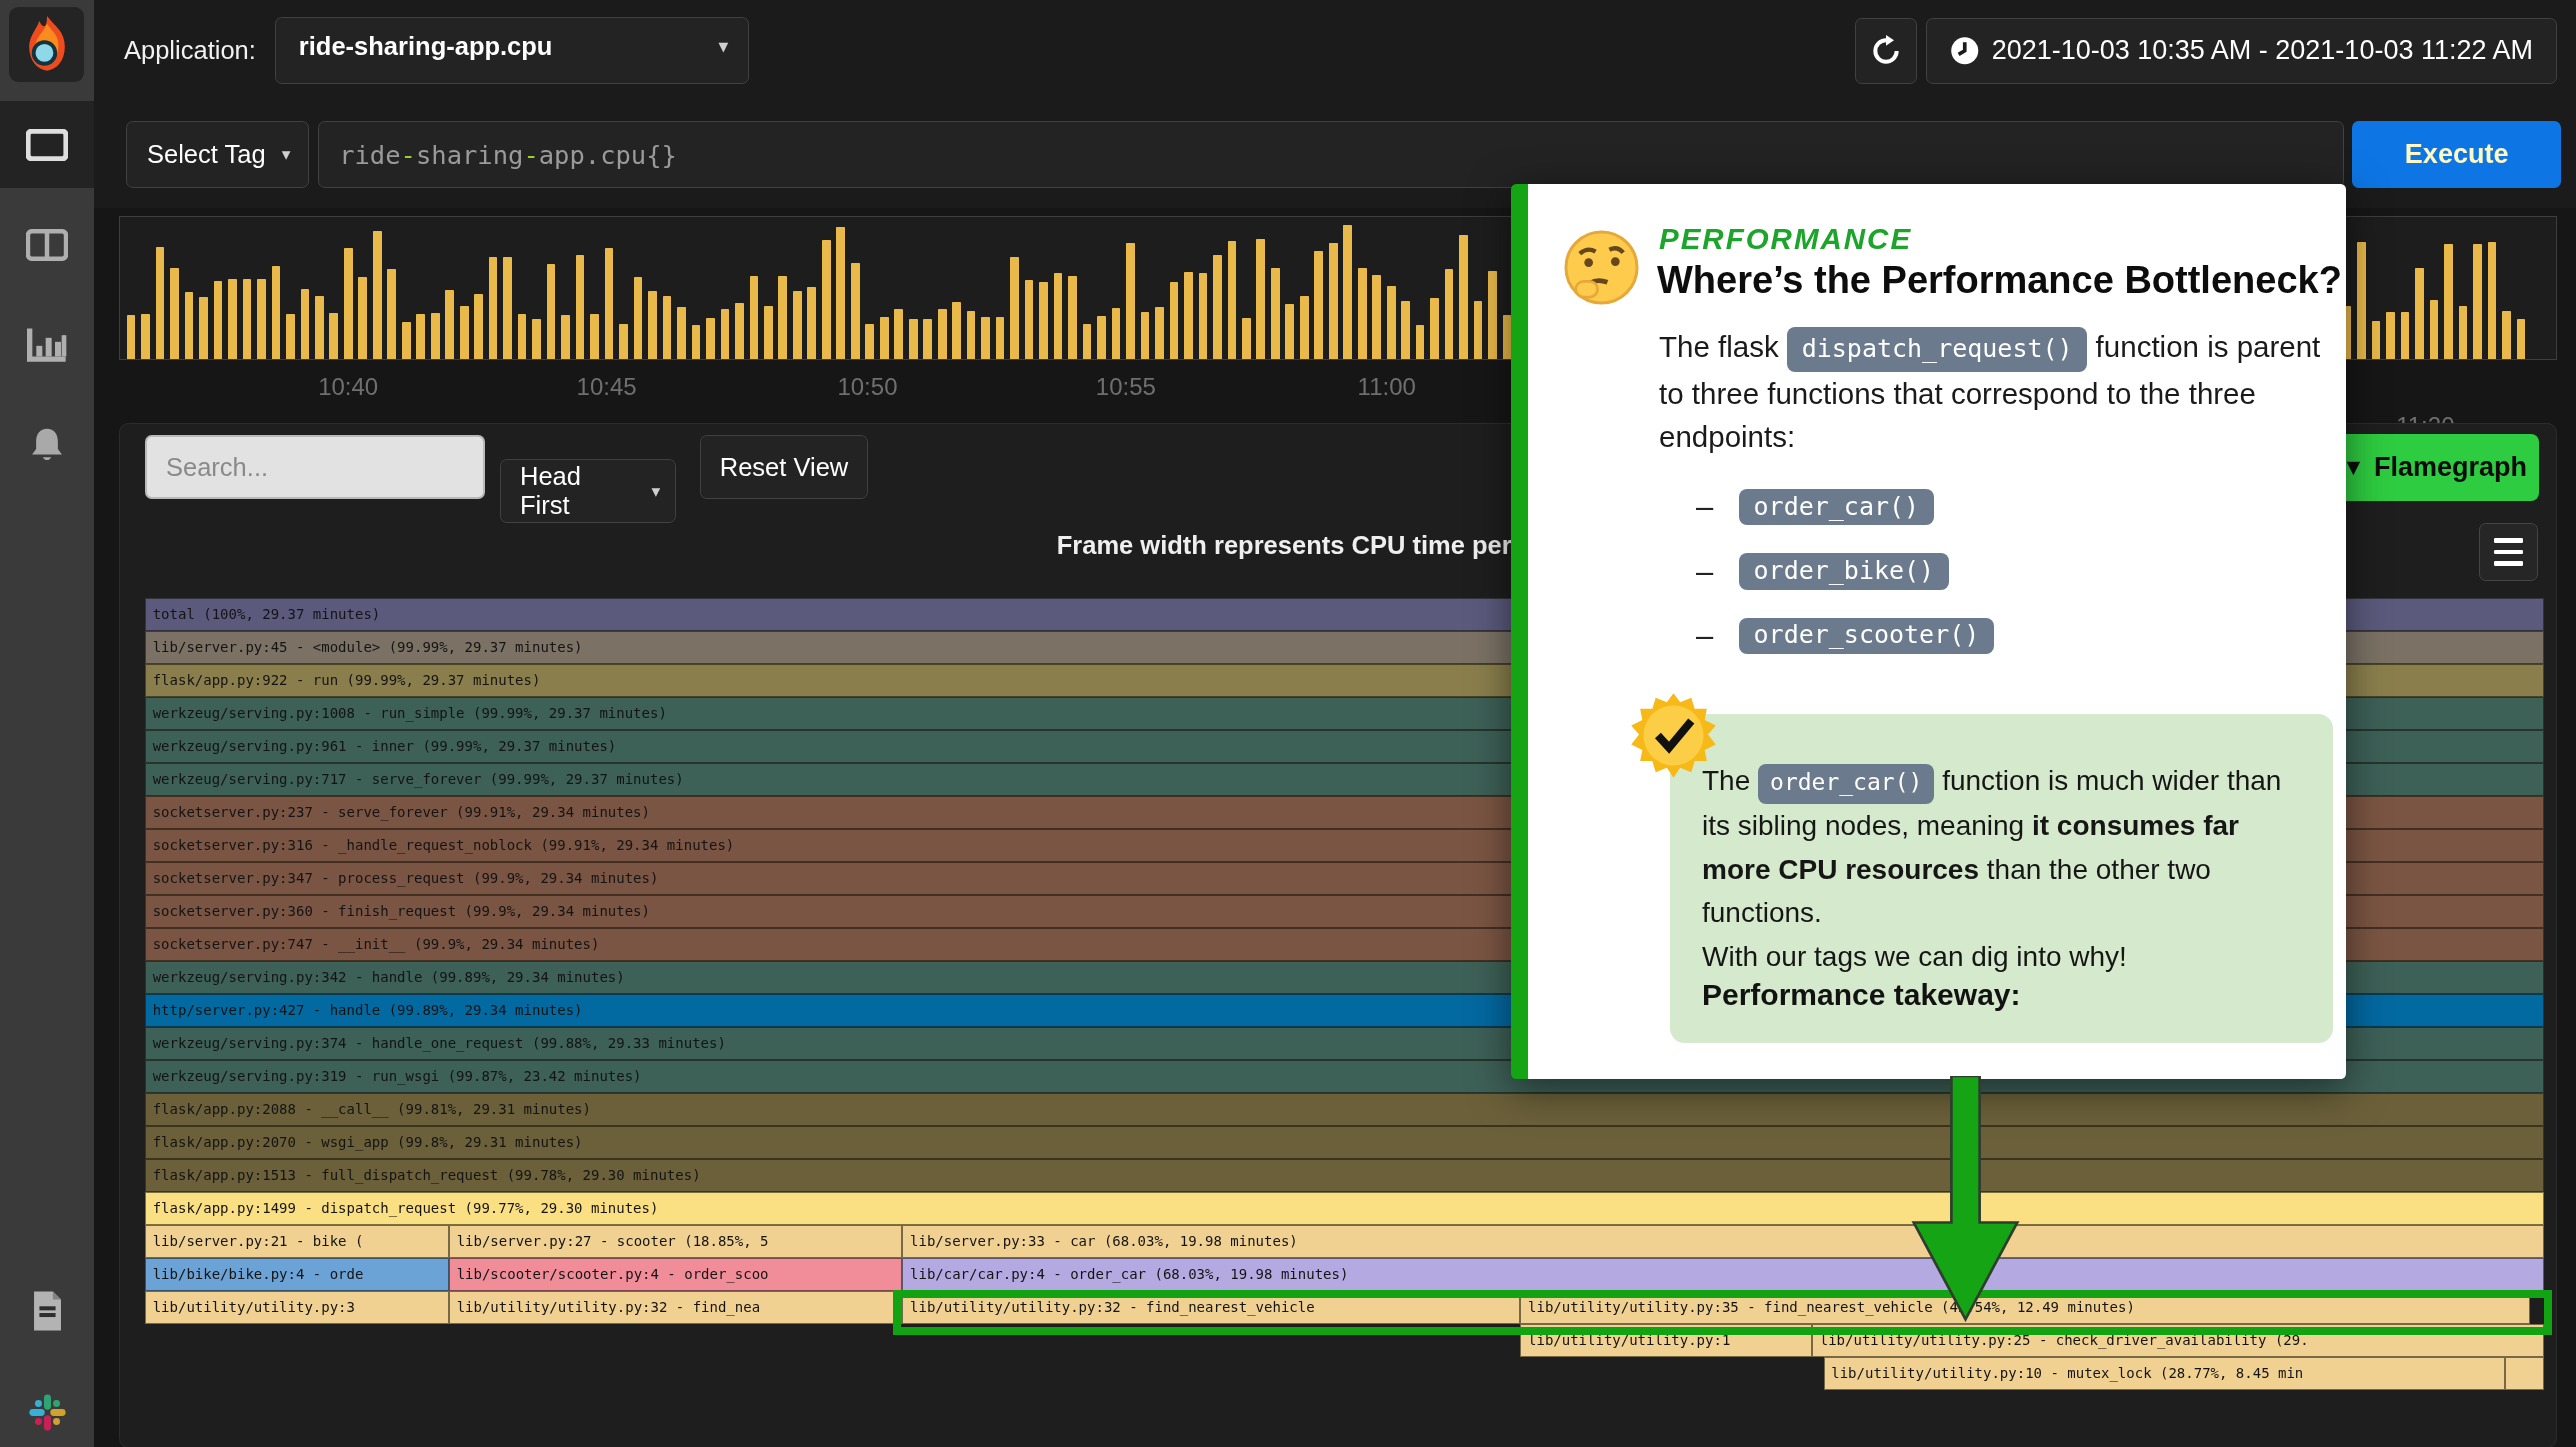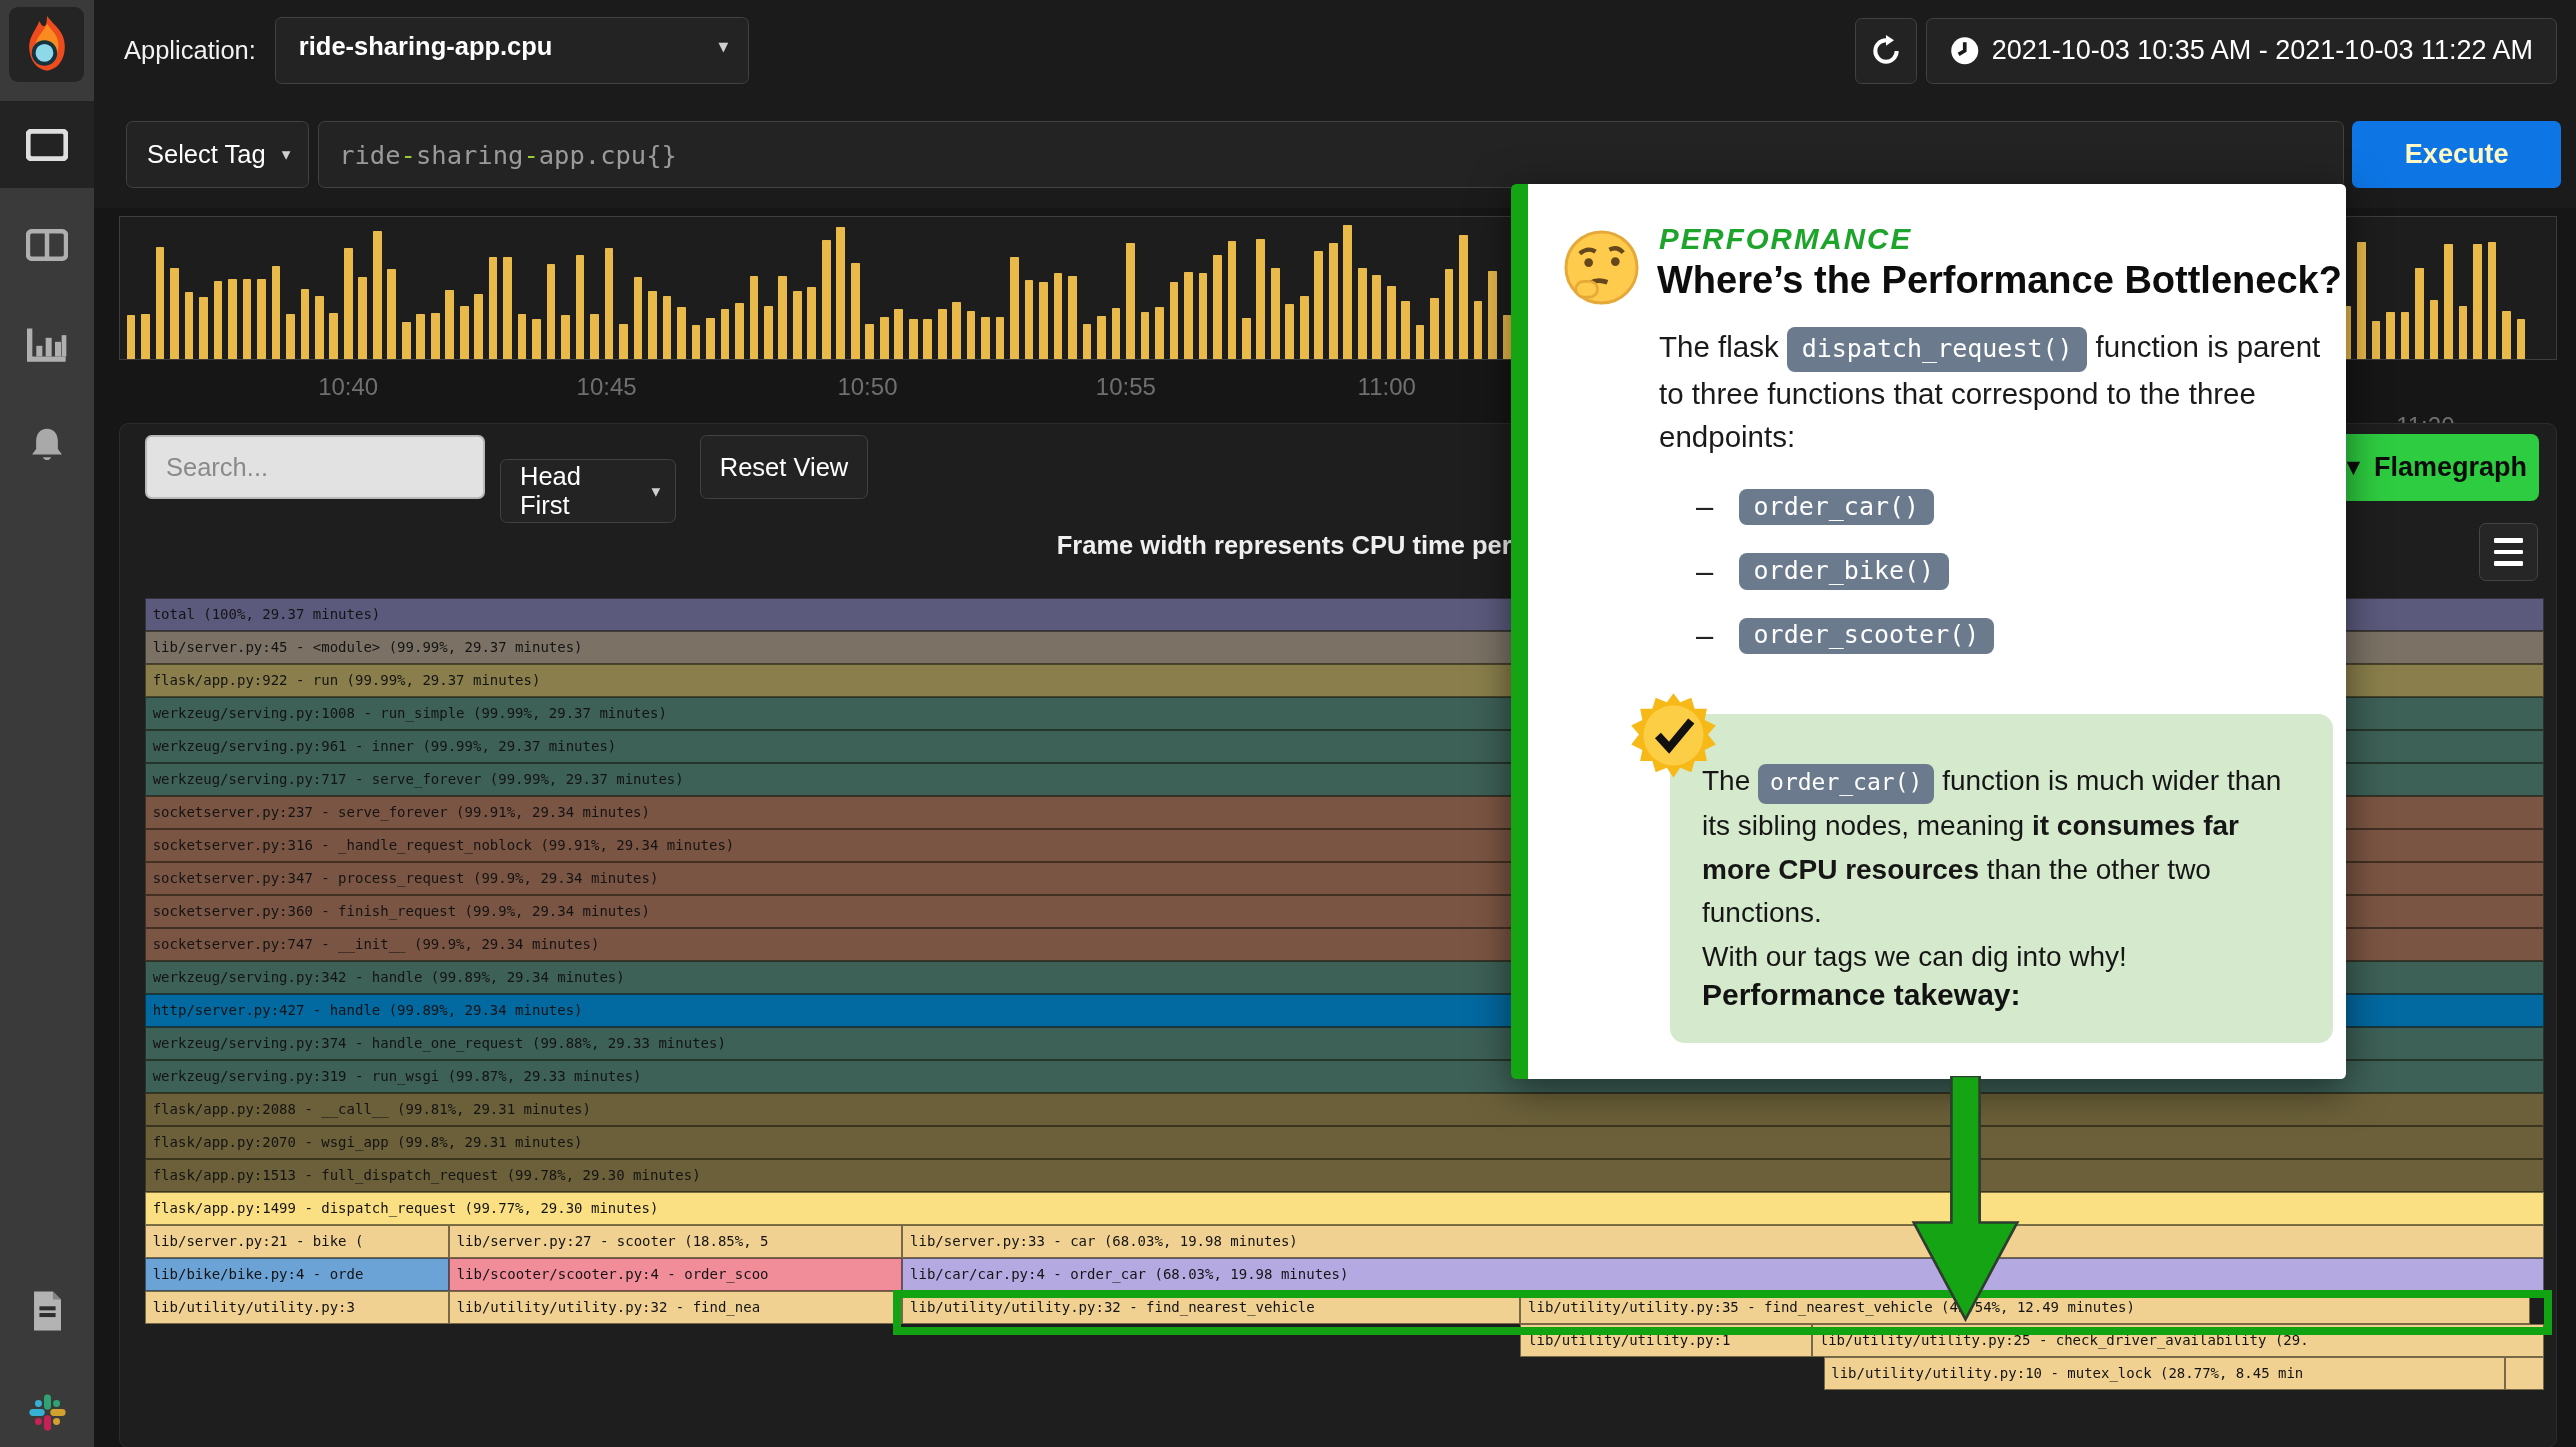--- a/index.html
+++ b/index.html
@@ -418,21 +418,21 @@
         <div class="frow">
           <div class="fseg" style="left: 0%; width: 100%; background: rgb(61, 96, 87);">werkzeug/serving.py:342 - handle (99.89%, 29.34 minutes)</div>
         </div>
         <div class="frow">
           <div class="fseg" style="left: 0%; width: 100%; background: #0369a1;">http/server.py:427 - handle (99.89%, 29.34 minutes)</div>
         </div>
         <div class="frow">
           <div class="fseg" style="left: 0%; width: 100%; background: rgb(61, 96, 87);">werkzeug/serving.py:374 - handle_one_request (99.88%, 29.33 minutes)</div>
         </div>
         <div class="frow">
-          <div class="fseg" style="left: 0%; width: 100%; background: rgb(61, 96, 87);">werkzeug/serving.py:319 - run_wsgi (99.87%, 29.33 minutes)</div>
+          <div class="fseg" style="left: 0%; width: 100%; background: rgb(61, 96, 87);">werkzeug/serving.py:319 - run_wsgi (99.87%, 23.42 minutes)</div>
         </div>
         <div class="frow">
           <div class="fseg" style="left: 0%; width: 100%; background: rgb(107, 96, 57);">flask/app.py:2088 - __call__ (99.81%, 29.31 minutes)</div>
         </div>
         <div class="frow">
           <div class="fseg" style="left: 0%; width: 100%; background: rgb(107, 96, 57);">flask/app.py:2070 - wsgi_app (99.8%, 29.31 minutes)</div>
         </div>
         <div class="frow">
           <div class="fseg" style="left: 0%; width: 100%; background: rgb(107, 96, 57);">flask/app.py:1513 - full_dispatch_request (99.78%, 29.30 minutes)</div>
         </div>

